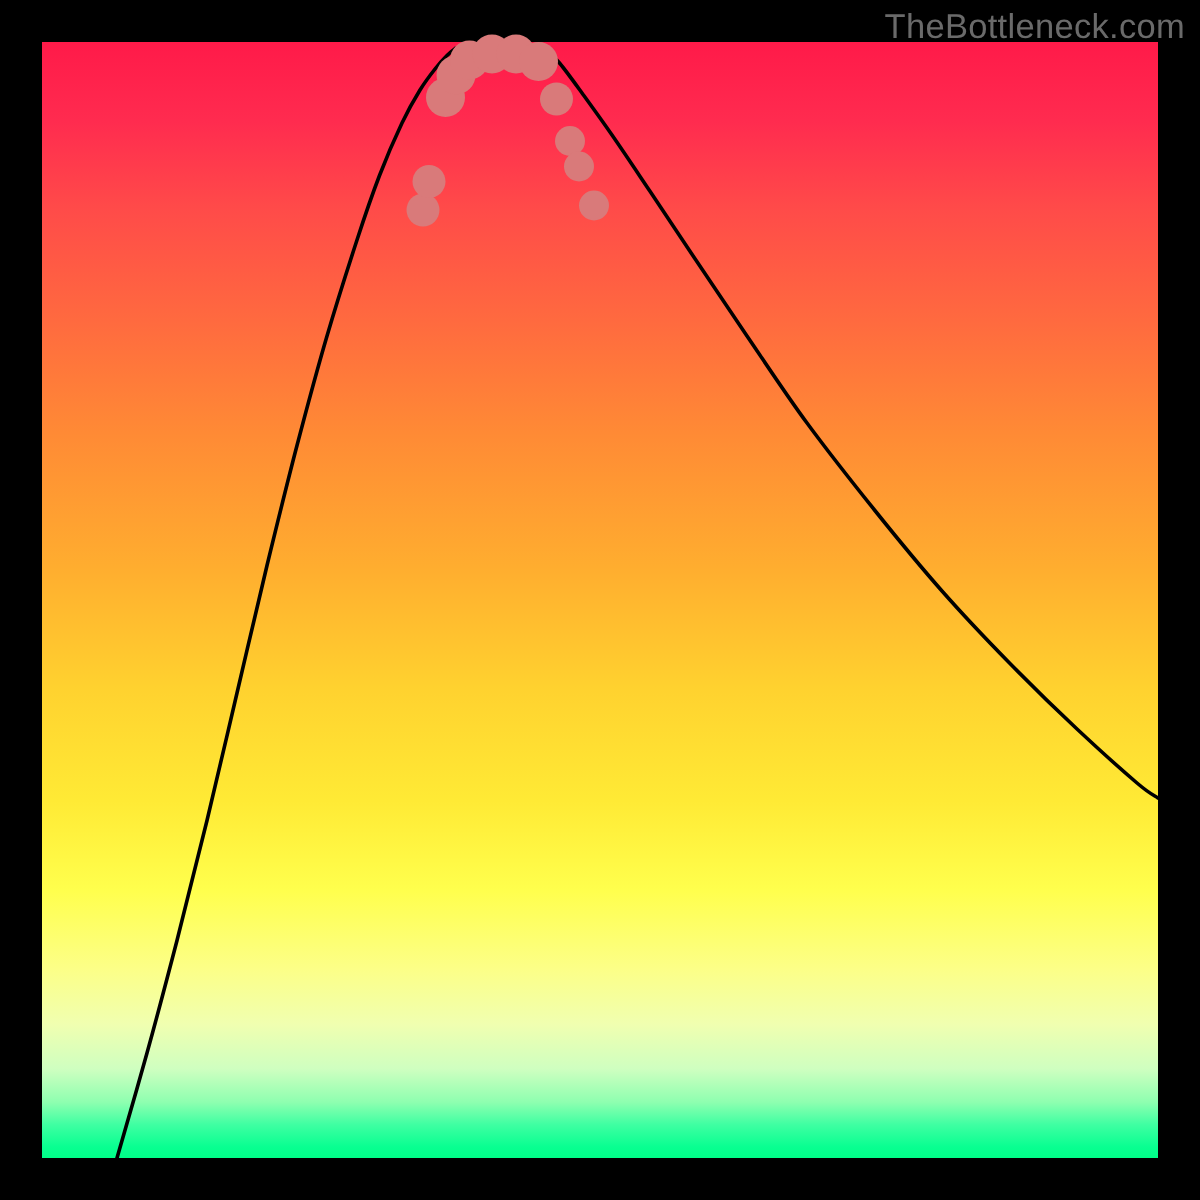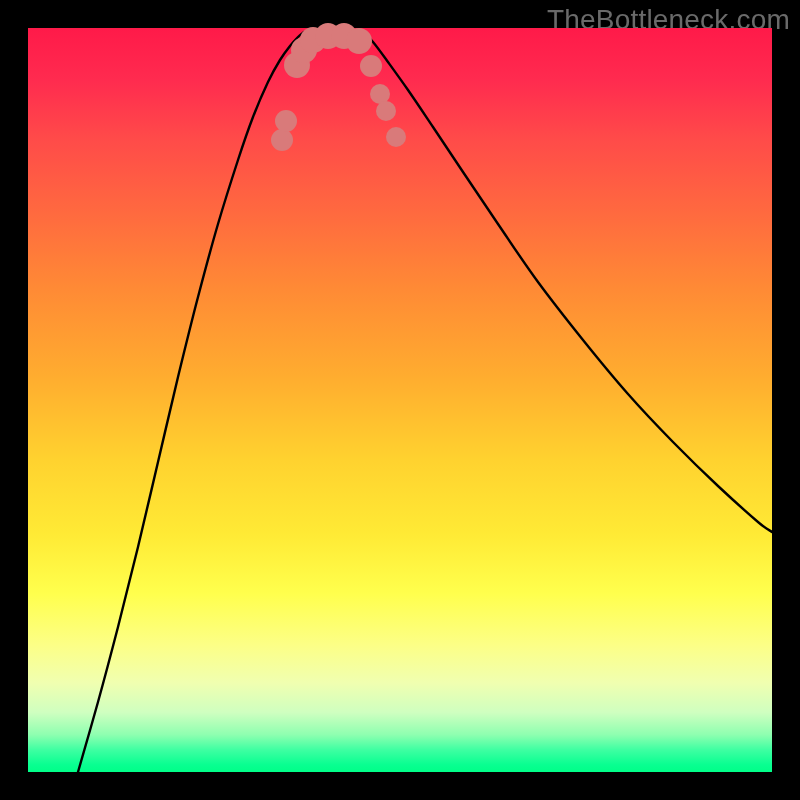--- a/index.html
+++ b/index.html
@@ -41,21 +41,21 @@
       #8effb0 95%,
       #3fffa2 97%,
       #09ff91 99%,
       #00ff88 100%);
   }
   .watermark {
     position: absolute;
     top: 4px;
     right: 10px;
     color: #6a6a6a;
-    font-size: 28px;
+    font-size: 23px;
     font-weight: 400;
     letter-spacing: 0.2px;
     user-select: none;
   }
   svg.curves {
     position: absolute;
     top: 0;
     left: 0;
     width: 744px;
     height: 744px;

